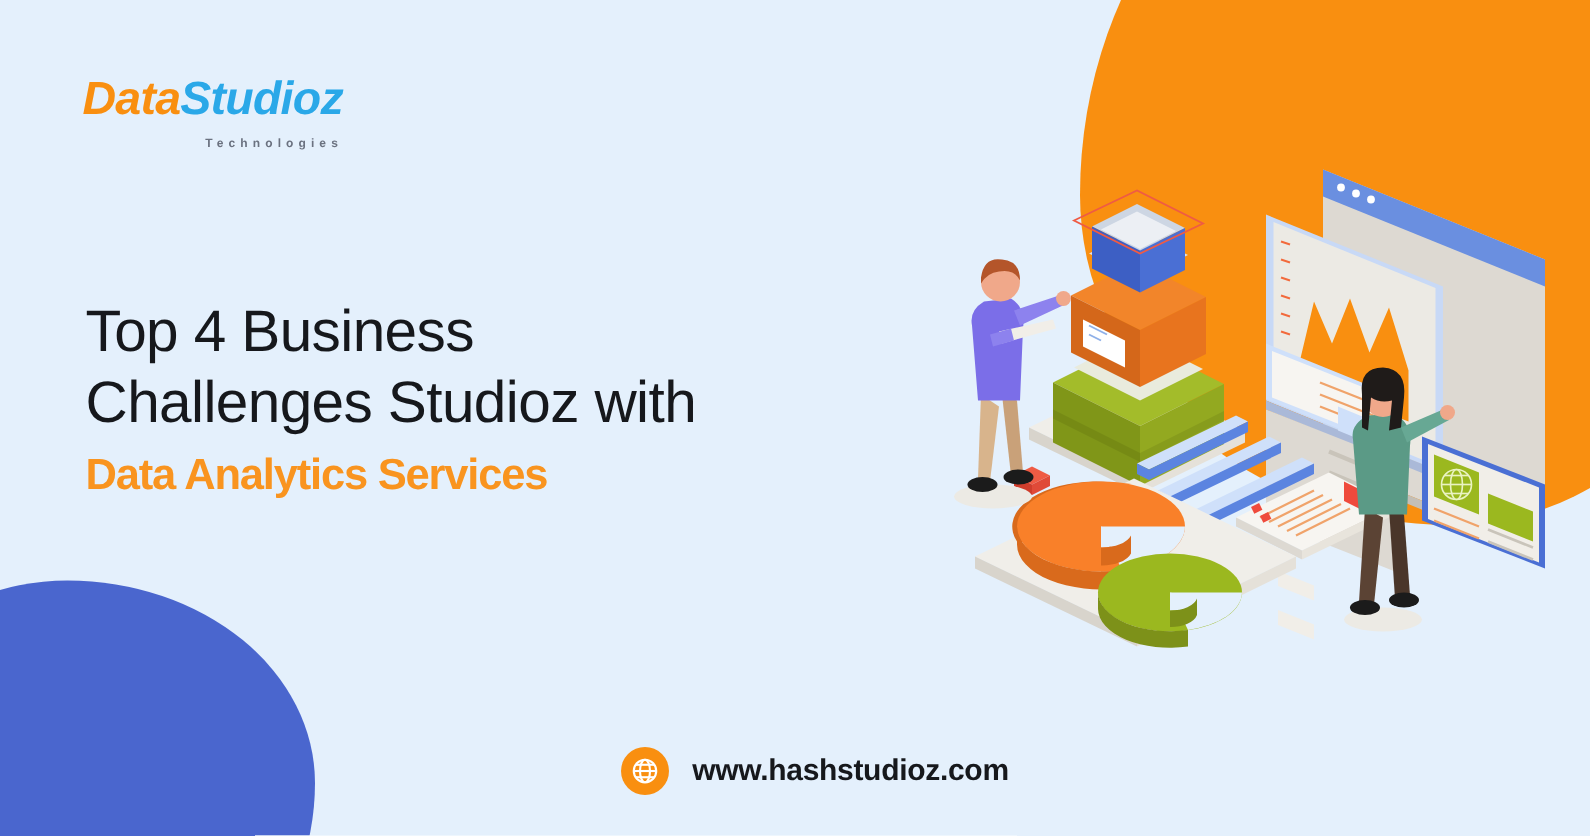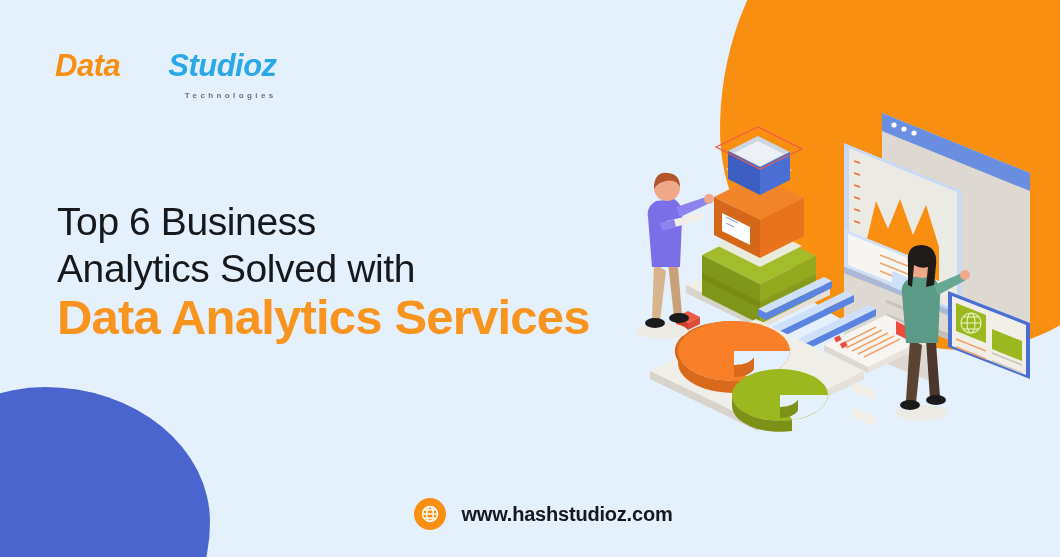--- a/index.html
+++ b/index.html
@@ -42,21 +42,21 @@
     line-height:1;
   }
   .logo-main {
     font-size:31px;
     font-weight:bold;
     font-style:italic;
     letter-spacing:-0.5px;
     white-space:nowrap;
   }
   .logo-hash { color:#f98f10; }
-  .logo-studioz { color:#2aa8e8;margin-left:48px; }
+  .logo-studioz { color:#2aa8e8; }
   .logo-sub {
     margin-top:11px;
     text-align:right;
     font-size:8px;
     letter-spacing:3.4px;
     color:#6b7280;
     font-weight:600;
   }
 
   
@@ -70,21 +70,21 @@
     font-size:39px;
     line-height:47px;
     color:#16181c;
     font-weight:400;
     letter-spacing:-0.4px;
     white-space:nowrap;
   }
   .headline .line.accent {
     color:#f9941f;
     font-weight:bold;
-    font-size:49px;
+    font-size:29px;
     letter-spacing:-0.8px;
     margin-top:2px;
   }
 
   
   .footer {
     position:absolute;
     left:0; right:0;
     bottom:27px;
     display:flex;
@@ -125,22 +125,22 @@
   <div class="blue-blob"></div>
 
   <div class="logo">
     <div class="logo-main">
       <span class="logo-hash">Data</span><span class="logo-studioz">Studioz</span>
     </div>
     <div class="logo-sub">Technologies</div>
   </div>
 
   <div class="headline">
-    <div class="line">Top 6 Business</div>
-    <div class="line">Analytics Solved with</div>
+    <div class="line">Top 4 Business</div>
+    <div class="line">Challenges Studioz with</div>
     <div class="line accent">Data Analytics Services</div>
   </div>
 
   <div class="illustration">
     <svg viewBox="0 0 420 350" xmlns="http://www.w3.org/2000/svg">
       <defs>
         <clipPath id="screenClip">
             <rect x="0" y="0" width="420" height="350"></rect>
           </clipPath>
       </defs>

